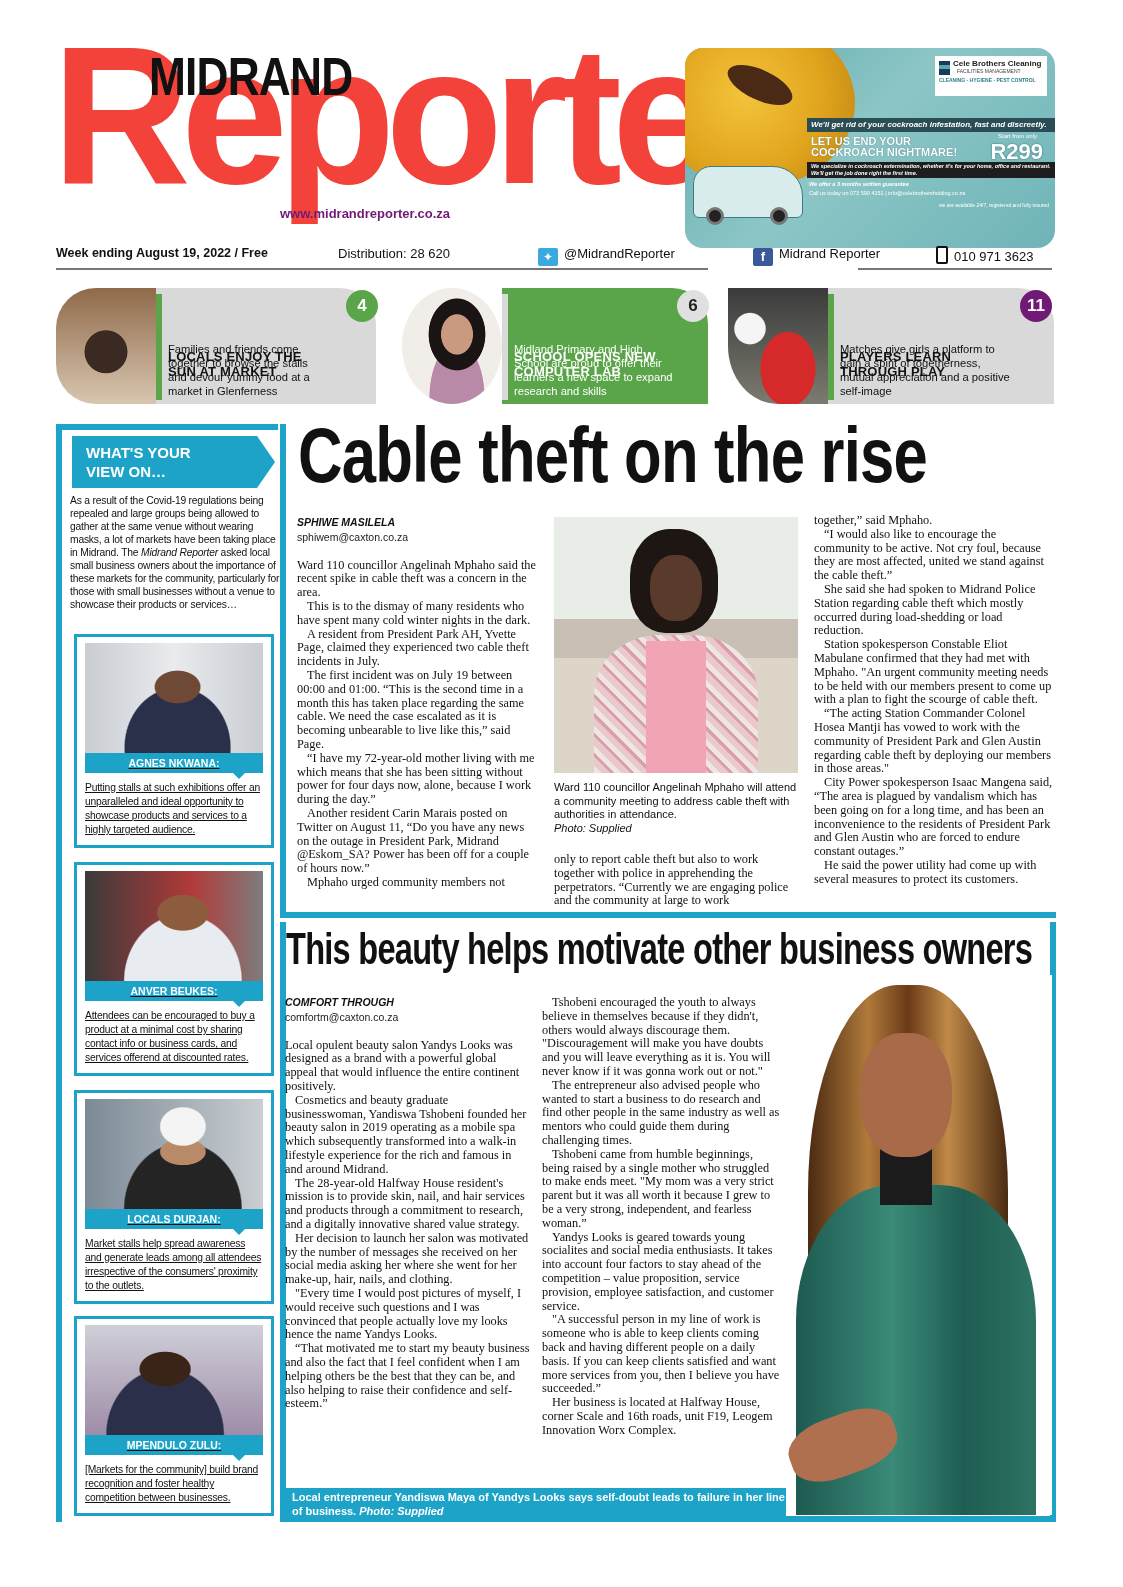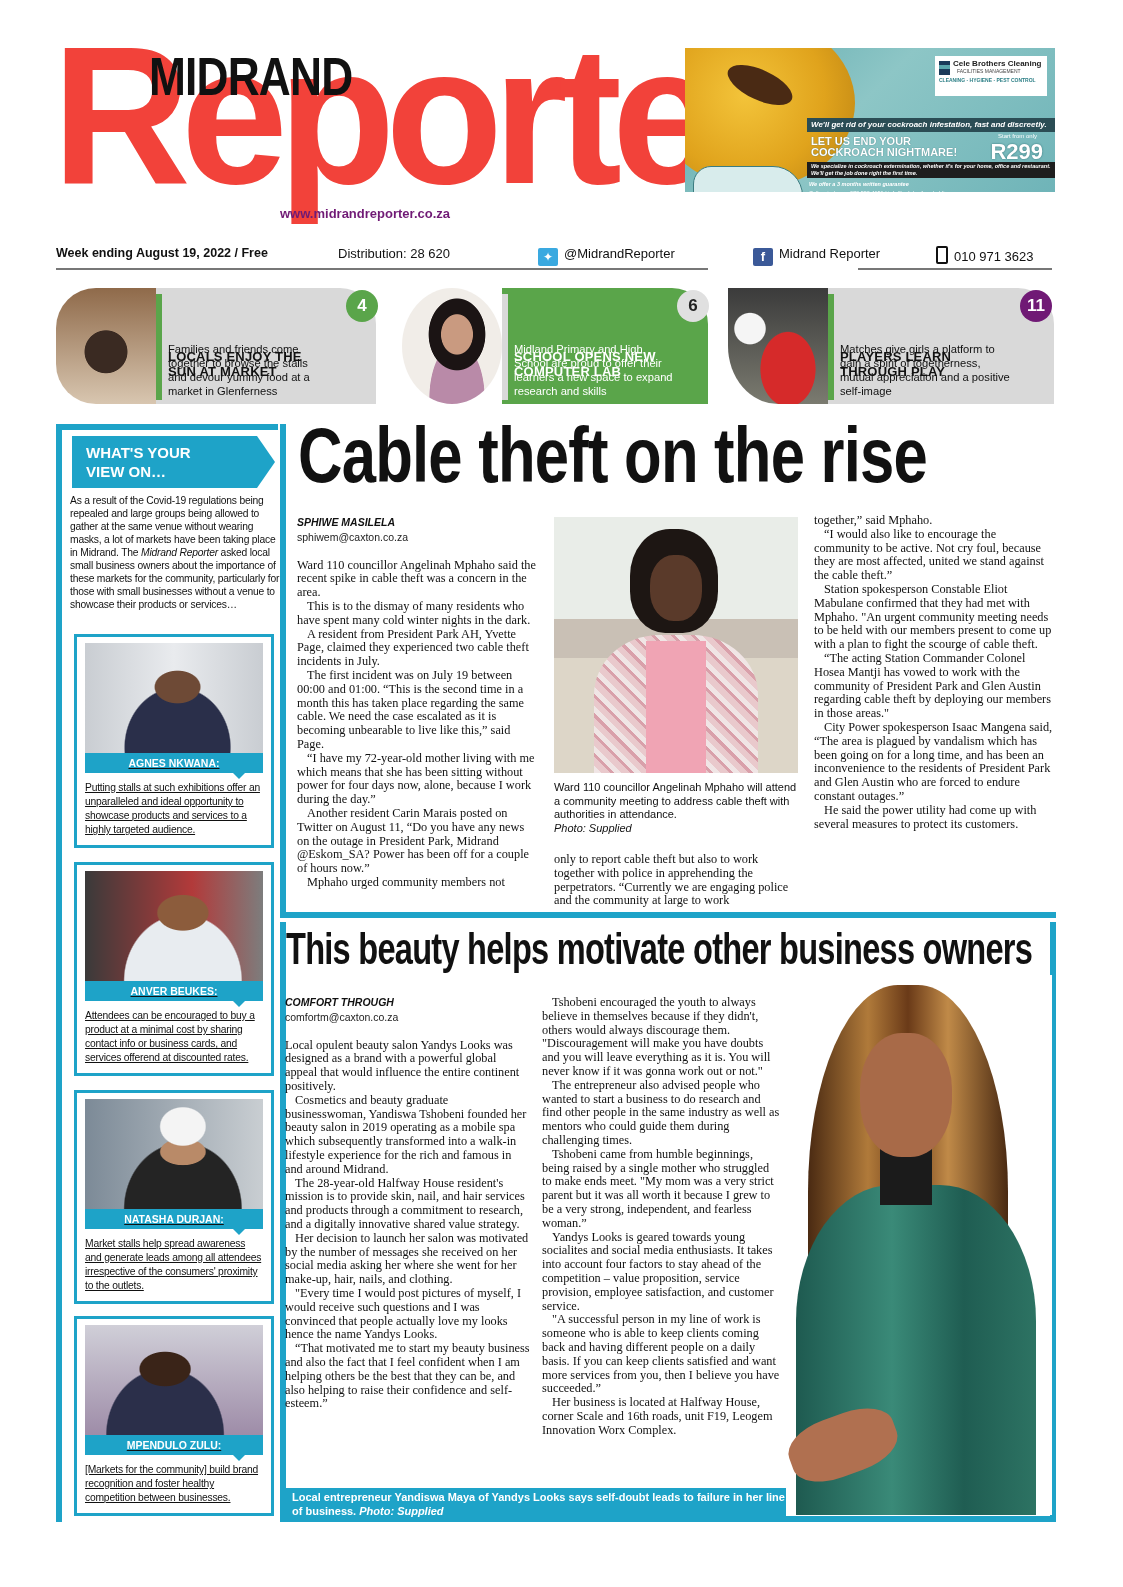--- a/index.html
+++ b/index.html
@@ -6,22 +6,22 @@
   html, body { width: 1123px; height: 1587px; background: #ffffff; overflow: hidden; }
   body { position: relative; font-family: "Liberation Serif", serif; color: #111; }
 
   
   .masthead { position: absolute; left: 52px; top: 40px; width: 610px; height: 200px; }
   .logo-r-word { position: absolute; left: 0; top: -22px; font-family: "Liberation Sans", sans-serif; font-weight: bold; font-size: 196px; letter-spacing: -10px; color: #f2423a; line-height: 1; transform: scaleX(0.98); transform-origin: left; }
   .logo-midrand { position: absolute; left: 97px; top: 9px; font-family: "Liberation Sans", sans-serif; font-weight: bold; font-size: 54px; color: #111; letter-spacing: -1px; transform: scaleX(0.82); transform-origin: left; line-height: 1; }
   .logo-url { position: absolute; left: 228px; top: 166px; font-family: "Liberation Sans", sans-serif; font-weight: bold; font-size: 13px; color: #701a75; }
 
   
-  .ad { position: absolute; left: 685px; top: 48px; width: 370px; height: 144px; overflow: hidden;
-        background: linear-gradient(135deg, #5fa9ad 0%, #8dc6c6 45%, #6fb4b8 100%); }
+  .ad { position: absolute; left: 685px; top: 48px; width: 370px; height: 200px; overflow: hidden;
+        background: linear-gradient(135deg, #5fa9ad 0%, #8dc6c6 45%, #6fb4b8 100%); border-radius: 18px; }
   .ad-fruit { position: absolute; left: -30px; top: -30px; width: 200px; height: 170px; border-radius: 50%;
         background: radial-gradient(circle at 45% 45%, #f3c43a 0%, #e0a31c 55%, #b67e12 100%); }
   .ad-roach { position: absolute; left: 40px; top: 22px; width: 70px; height: 30px; border-radius: 50%; background: #4a2a14; transform: rotate(25deg); }
   .ad-logo-box { position: absolute; right: 8px; top: 8px; width: 112px; height: 40px; background: #fff; padding: 3px 4px; }
   .ad-logo-name { font-family: "Liberation Sans", sans-serif; font-size: 8px; font-weight: bold; color: #222; padding-left: 14px; }
   .ad-logo-sub { font-family: "Liberation Sans", sans-serif; font-size: 5px; color: #444; padding-left: 18px; }
   .ad-logo-tag { font-family: "Liberation Sans", sans-serif; font-size: 5px; color: #2c7f86; font-weight: bold; margin-top: 3px; }
   .ad-logo-mark { position: absolute; left: 4px; top: 5px; width: 11px; height: 14px; background: linear-gradient(#1a3a5a 0 30%, #5aa6ad 30% 60%, #1a3a5a 60%); }
   .ad-strip { position: absolute; left: 122px; top: 70px; width: 250px; height: 14px; background: #2b4d55; color: #fff; font-family: "Liberation Sans", sans-serif; font-style: italic; font-weight: bold; font-size: 8px; padding: 2px 4px; white-space: nowrap; }
   .ad-headline { position: absolute; left: 126px; top: 88px; font-family: "Liberation Sans", sans-serif; font-weight: 900; font-size: 11px; color: #fff; line-height: 11px; text-shadow: 0 0 1px #2b6a70; }
@@ -205,21 +205,21 @@
     <div class="vname">AGNES NKWANA:</div>
     <div class="vquote">Putting stalls at such exhibitions offer an unparalleled and ideal opportunity to showcase products and services to a highly targeted audience.</div>
   </div>
   <div class="vox" style="top:432px">
     <div class="vphoto vp2"></div>
     <div class="vname">ANVER BEUKES:</div>
     <div class="vquote">Attendees can be encouraged to buy a product at a minimal cost by sharing contact info or business cards, and services offerend at discounted rates.</div>
   </div>
   <div class="vox" style="top:660px">
     <div class="vphoto vp3"></div>
-    <div class="vname">NATASHA DURJAN:</div>
+    <div class="vname">LOCALS DURJAN:</div>
     <div class="vquote">Market stalls help spread awareness and generate leads among all attendees irrespective of the consumers' proximity to the outlets.</div>
   </div>
   <div class="vox" style="top:886px">
     <div class="vphoto vp4"></div>
     <div class="vname">MPENDULO ZULU:</div>
     <div class="vquote">[Markets for the community] build brand recognition and foster healthy competition between businesses.</div>
   </div>
 </div>
 
 <div class="art1-frame"></div>
@@ -248,20 +248,21 @@
   <div class="caption1">
     <span>Ward 110 councillor Angelinah Mphaho will attend a community meeting to address cable theft with authorities in attendance.</span>
     <i>Photo: Supplied</i>
   </div>
   <p class="first">only to report cable theft but also to work together with police in apprehending the perpetrators. “Currently we are engaging police and the community at large to work</p>
 </div>
 
 <div class="col a1c3">
   <p class="first">together,” said Mphaho.</p>
   <p>“I would also like to encourage the community to be active. Not cry foul, because they are most affected, united we stand against the cable theft.”</p>
+  <p>She said she had spoken to Midrand Police Station regarding cable theft which mostly occurred during load-shedding or load reduction.</p>
   <p>Station spokesperson Constable Eliot Mabulane confirmed that they had met with Mphaho. "An urgent community meeting needs to be held with our members present to come up with a plan to fight the scourge of cable theft.</p>
   <p>“The acting Station Commander Colonel Hosea Mantji has vowed to work with the community of President Park and Glen Austin regarding cable theft by deploying our members in those areas."</p>
   <p>City Power spokesperson Isaac Mangena said, “The area is plagued by vandalism which has been going on for a long time, and has been an inconvenience to the residents of President Park and Glen Austin who are forced to endure constant outages.”</p>
   <p>He said the power utility had come up with several measures to protect its customers.</p>
 </div>
 
 <div class="art2-frame"></div>
 <h2 class="headline2">This beauty helps motivate other business owners</h2>
 
 <div class="a2photo">

